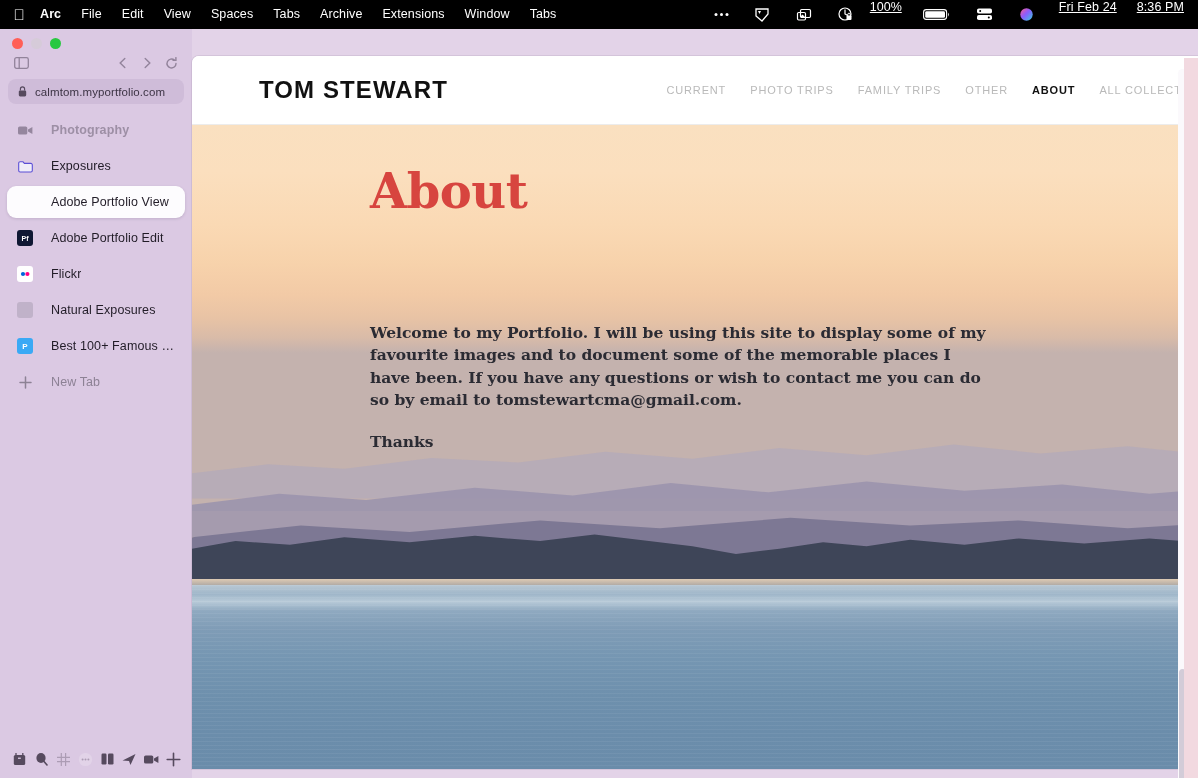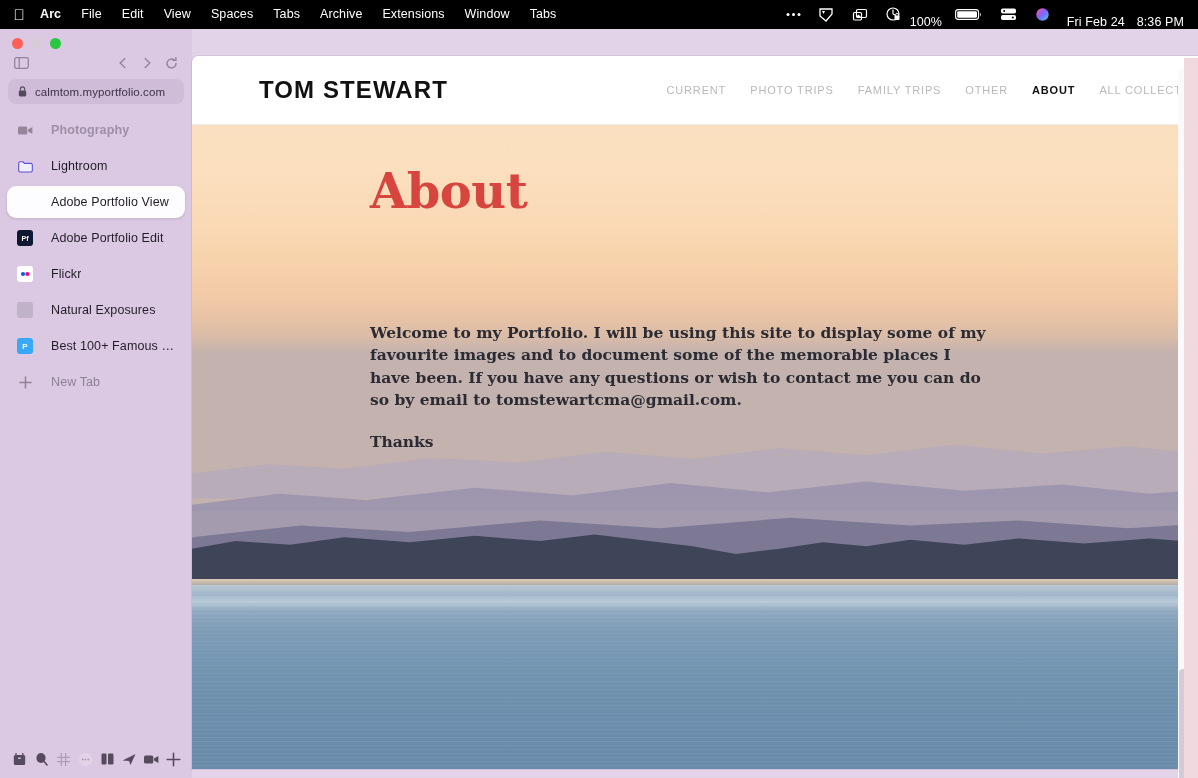--- a/index.html
+++ b/index.html
@@ -20,21 +20,21 @@
   .apple-logo{
     width:22px; height:29px; display:flex; align-items:center; justify-content:center;
     font-size:15px; line-height:1;
   }
   .mb-item{
     font-size:12.5px; padding:16px 10px; line-height:29px; white-space:nowrap;
     letter-spacing:.1px;
     text-align:center;
   }
   .mb-item.app-name{ font-weight:bold; }
-  .mb-right{ margin-left:auto; display:flex; align-items:flex-end; gap:0; }
+  .mb-right{ margin-left:auto; display:flex; align-items:flex-start; gap:8px;text-decoration:underline; }
   .mb-ricon{
     height:29px; display:flex; align-items:center; justify-content:center;
     padding:0 9px; color:#f2f2f2;
   }
   .mb-clock{
     font-size:12.5px; padding:0 4px 0 8px; white-space:nowrap; letter-spacing:.1px;
   }
   .batt-pct{ font-size:12.5px; padding-right:4px; }
 
   
@@ -363,21 +363,21 @@
         </span>
         <span class="tab-label">Photography</span>
       </div>
 
       <div class="tabitem">
         <span class="tab-ico ico-folder">
           <svg width="15" height="13" viewBox="0 0 15 13">
               <path d="M0.7 3.2 a1.4 1.4 0 0 1 1.4 -1.4 H5 L6.4 3.4 H12.9 a1.4 1.4 0 0 1 1.4 1.4 V10.6 a1.4 1.4 0 0 1 -1.4 1.4 H2.1 a1.4 1.4 0 0 1 -1.4 -1.4 Z" fill="#f0eef8" stroke="#5b4fd6" stroke-width="1.1"></path>
             </svg>
         </span>
-        <span class="tab-label">Lightroom</span>
+        <span class="tab-label">Exposures</span>
       </div>
 
       <div class="tabitem active">
         <span class="tab-ico"></span>
         <span class="tab-label">Adobe Portfolio View</span>
       </div>
 
       <div class="tabitem">
         <span class="tab-ico ico-pf">Pf</span>
         <span class="tab-label">Adobe Portfolio Edit</span>

